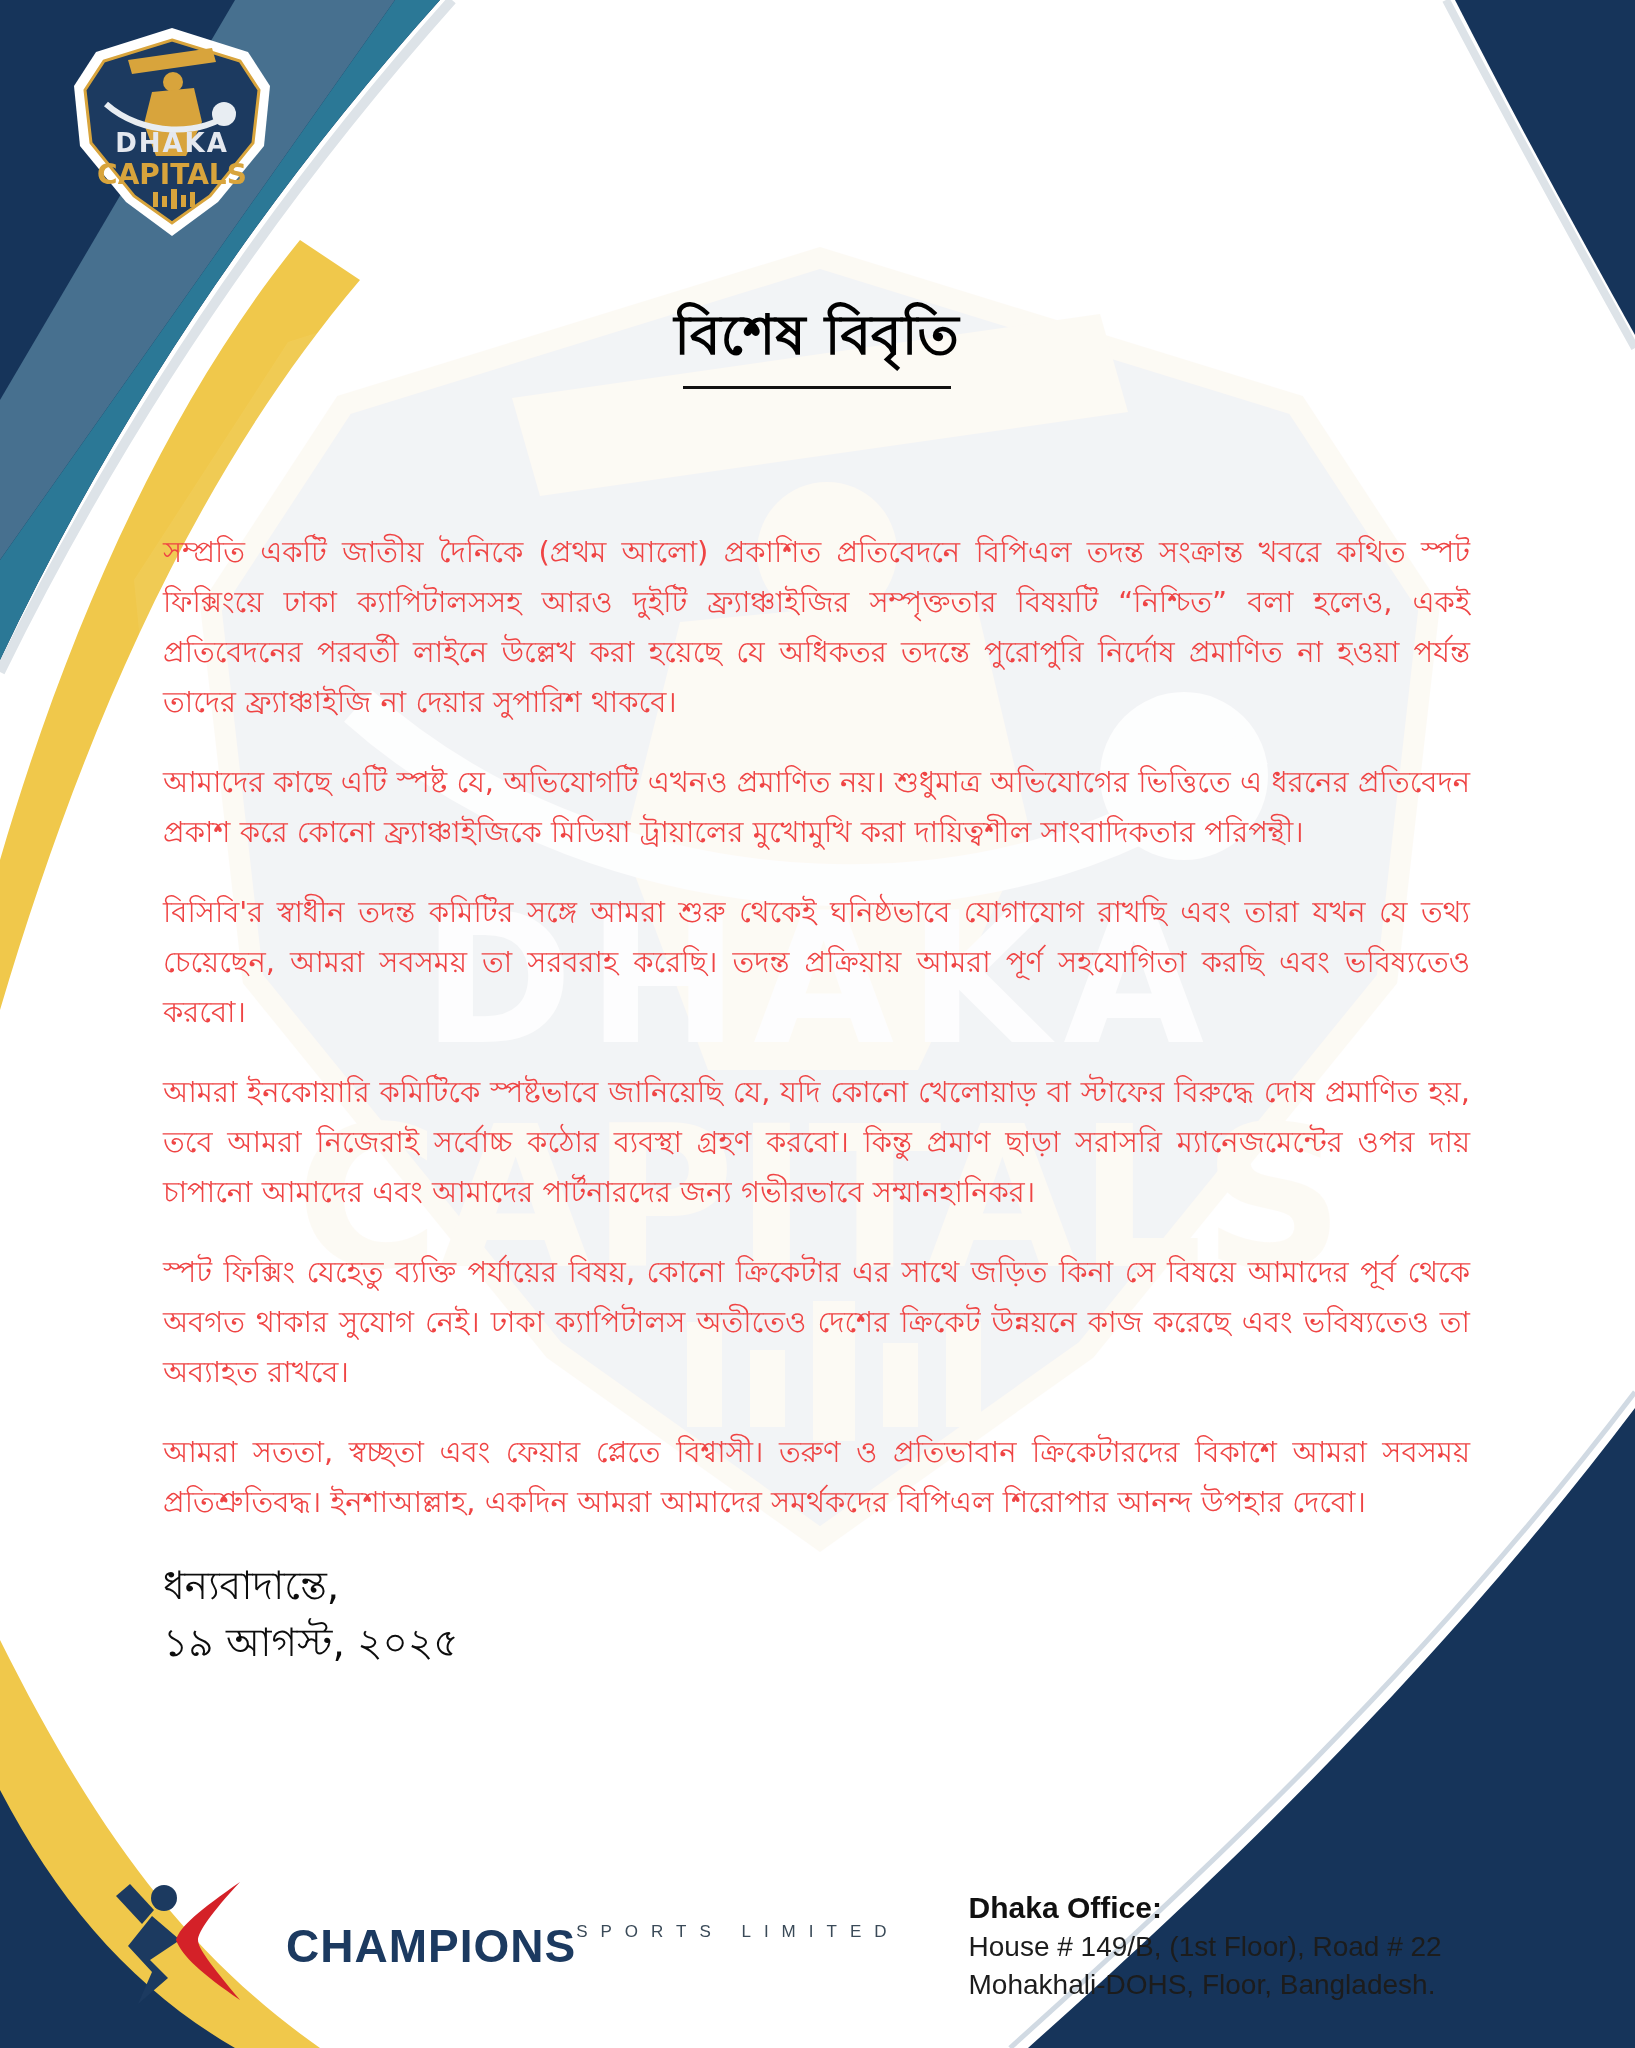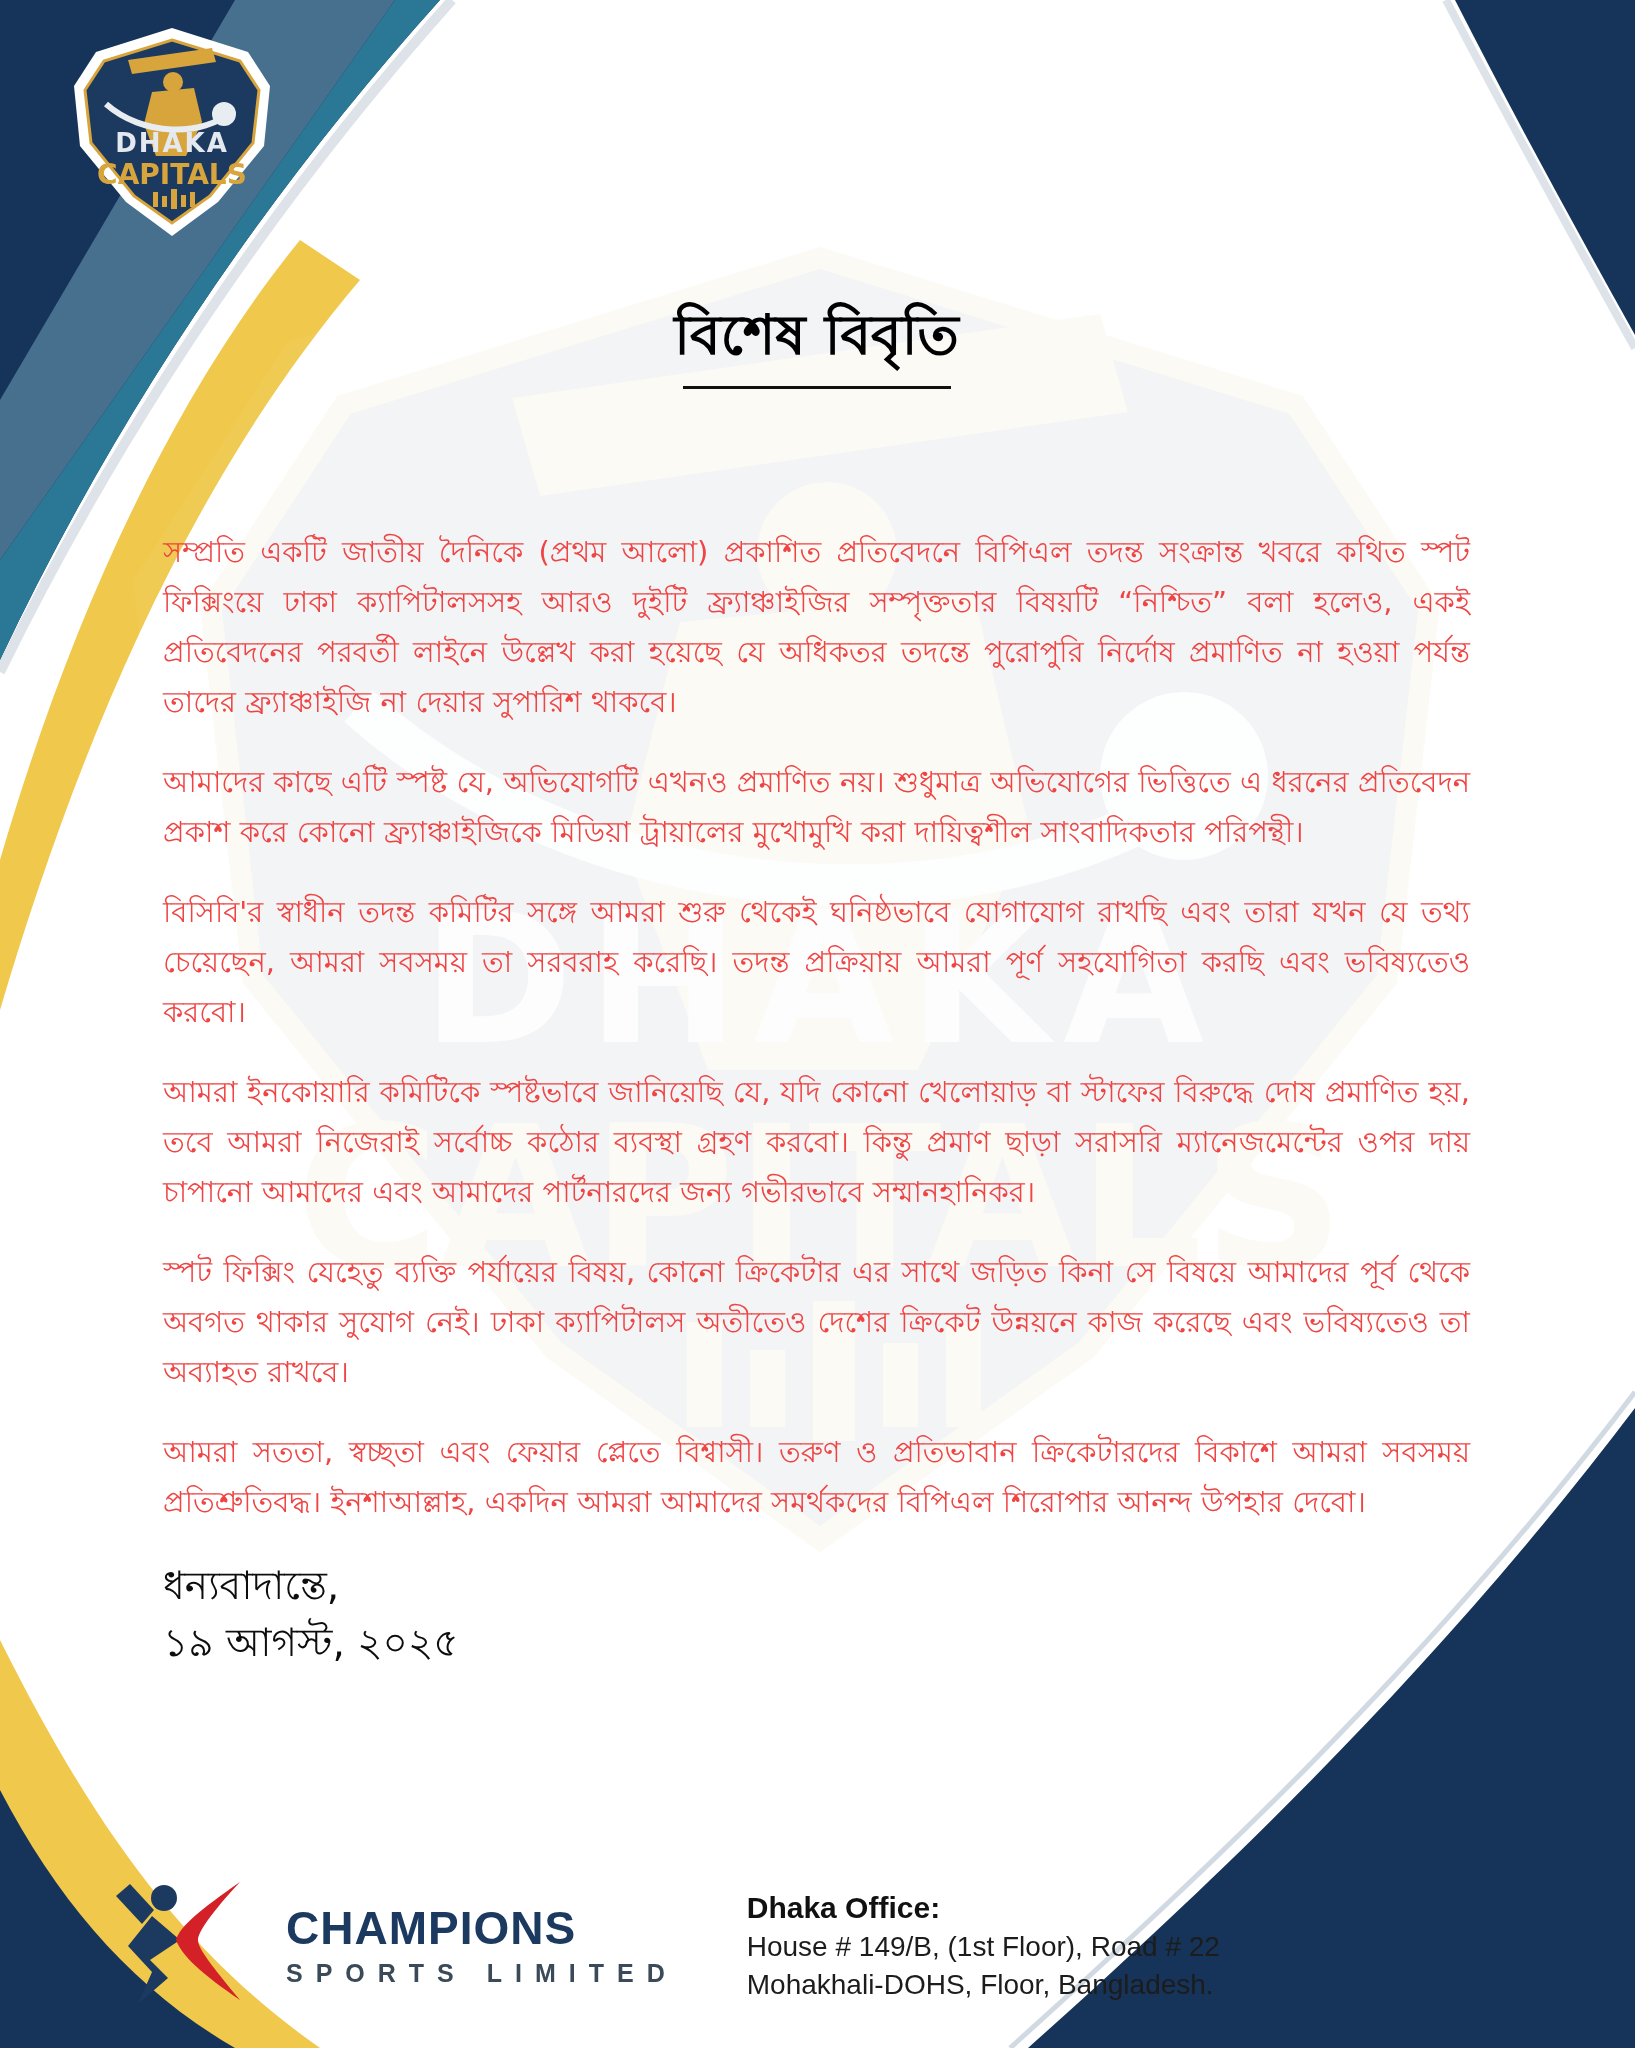--- a/index.html
+++ b/index.html
@@ -34,28 +34,28 @@
     margin:0 0 30px 0;
     font-size:29px;line-height:50px;
     text-align:justify;
     color:#ef4444;
   }
   .closing{margin-top:28px;font-size:39px;line-height:57px;color:#0d0d0d;}
   .footer{
     position:absolute;left:100px;top:1882px;z-index:2;
     display:flex;align-items:center;gap:52px;
   }
-  .champ-text{display:flex;flex-direction:column;margin-left:-16px;}
+  .champ-text{display:flex;flex-direction:row;margin-left:-16px;}
   .champ-name{
     font-family:"Liberation Sans",sans-serif;
     font-size:46px;font-weight:700;color:#1c3a60;letter-spacing:1px;line-height:1.05;
   }
   .champ-sub{
     font-family:"Liberation Sans",sans-serif;
-    font-size:25px;font-weight:700;color:#3a4a58;letter-spacing:13px;margin-top:6px;
+    font-size:17px;font-weight:400;color:#3a4a58;letter-spacing:13px;
   }
   .office{margin-left:17px;font-family:Liberation Sans, sans-serif;}
   .office-label{font-size:30px;font-weight:700;color:#111;line-height:1.35;}
   .office-line{font-size:28px;color:#1c1c1c;line-height:1.35;}
 </style>
 </head>
 <body>
 
 <div class="page">
 

